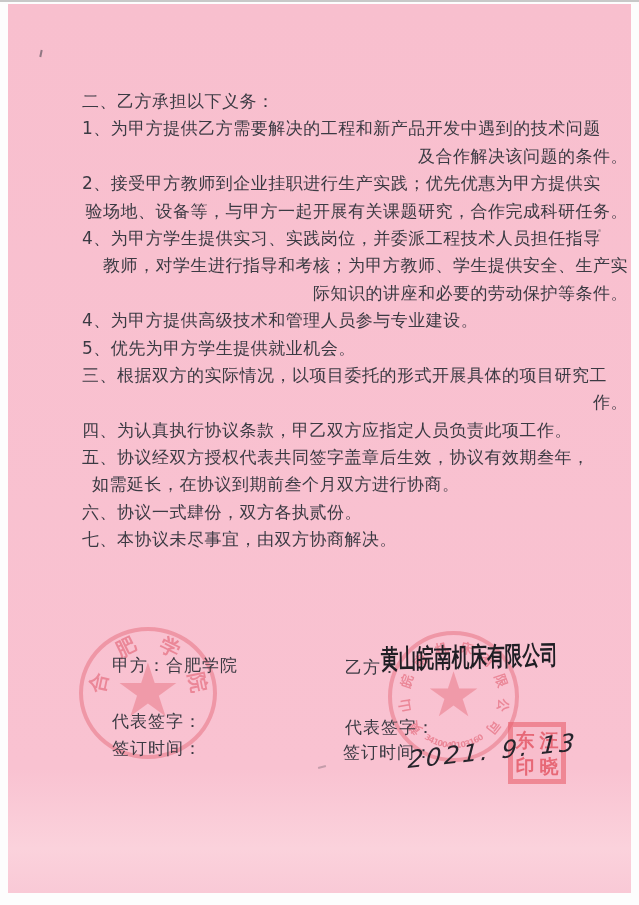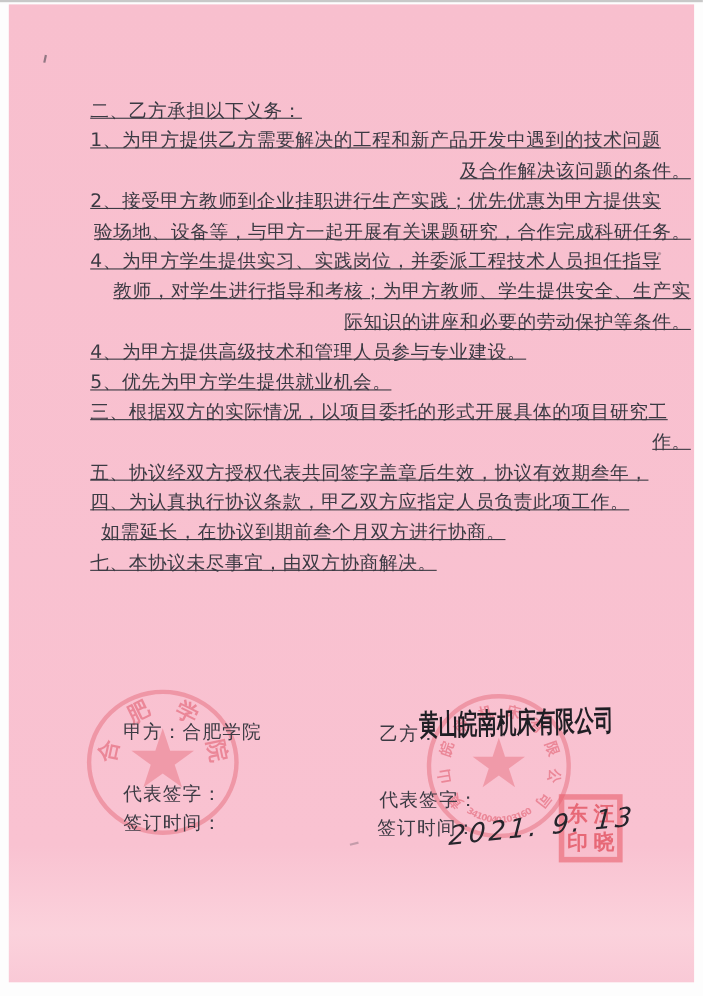--- a/index.html
+++ b/index.html
@@ -18,21 +18,21 @@
   .paper{
     position:absolute; left:8px; top:4px; width:623px; height:889px;
     background:linear-gradient(180deg,#f8bfce 0%, #f9c2d1 86%, #fbd2dc 95%, #f9c9d6 100%);
   }
   
   .contract-body{
     position:absolute; left:64px; top:84px; width:556px;
     color:#3b3a43;
     font-size:17px; letter-spacing:.5px; font-weight:500;
   }
-  .line{ height:27.4px; line-height:27.4px; white-space:nowrap;text-decoration:underline; }
+  .line{ height:27.4px; line-height:27.4px; white-space:nowrap; }
   .line.main{ margin-left:10px; }
   .line.cont{ margin-left:0;text-align:right; }
   .line.indent2{ margin-left:20px; }
   
   .sig-label{
     position:absolute; color:#3b3a43; font-size:17px; letter-spacing:1px;
     font-weight:500; white-space:nowrap; z-index:3;
   }
   .handwrite-name{
     position:absolute; color:#1f1e24; font-size:26px; font-weight:600;
@@ -91,23 +91,24 @@
       <div class="line cont">及合作解决该问题的条件。</div>
       <div class="line main">2、接受甲方教师到企业挂职进行生产实践；优先优惠为甲方提供实</div>
       <div class="line cont">验场地、设备等，与甲方一起开展有关课题研究，合作完成科研任务。</div>
       <div class="line main">4、为甲方学生提供实习、实践岗位，并委派工程技术人员担任指导</div>
       <div class="line cont">教师，对学生进行指导和考核；为甲方教师、学生提供安全、生产实</div>
       <div class="line cont">际知识的讲座和必要的劳动保护等条件。</div>
       <div class="line main">4、为甲方提供高级技术和管理人员参与专业建设。</div>
       <div class="line main">5、优先为甲方学生提供就业机会。</div>
       <div class="line main">三、根据双方的实际情况，以项目委托的形式开展具体的项目研究工</div>
       <div class="line cont">作。</div>
+      <div class="line main">四、为认真执行协议条款，甲乙双方应指定人员负责此项工作。</div>
       <div class="line main">五、协议经双方授权代表共同签字盖章后生效，协议有效期叁年，</div>
-      <div class="line main">四、为认真执行协议条款，甲乙双方应指定人员负责此项工作。</div>
       <div class="line indent2">如需延长，在协议到期前叁个月双方进行协商。</div>
+      <div class="line main">六、协议一式肆份，双方各执贰份。</div>
       <div class="line main">七、本协议未尽事宜，由双方协商解决。</div>
     </div>
 
   <div class="speck speck-1"></div>
   <div class="speck speck-2"></div>
   <div class="speck speck-3"></div>
 
   <div class="sig-label" style="left:104px; top:650px;">甲方：合肥学院</div>
   <div class="sig-label" style="left:104px; top:706px;">代表签字：</div>
   <div class="sig-label" style="left:104px; top:733px;">签订时间：</div>

